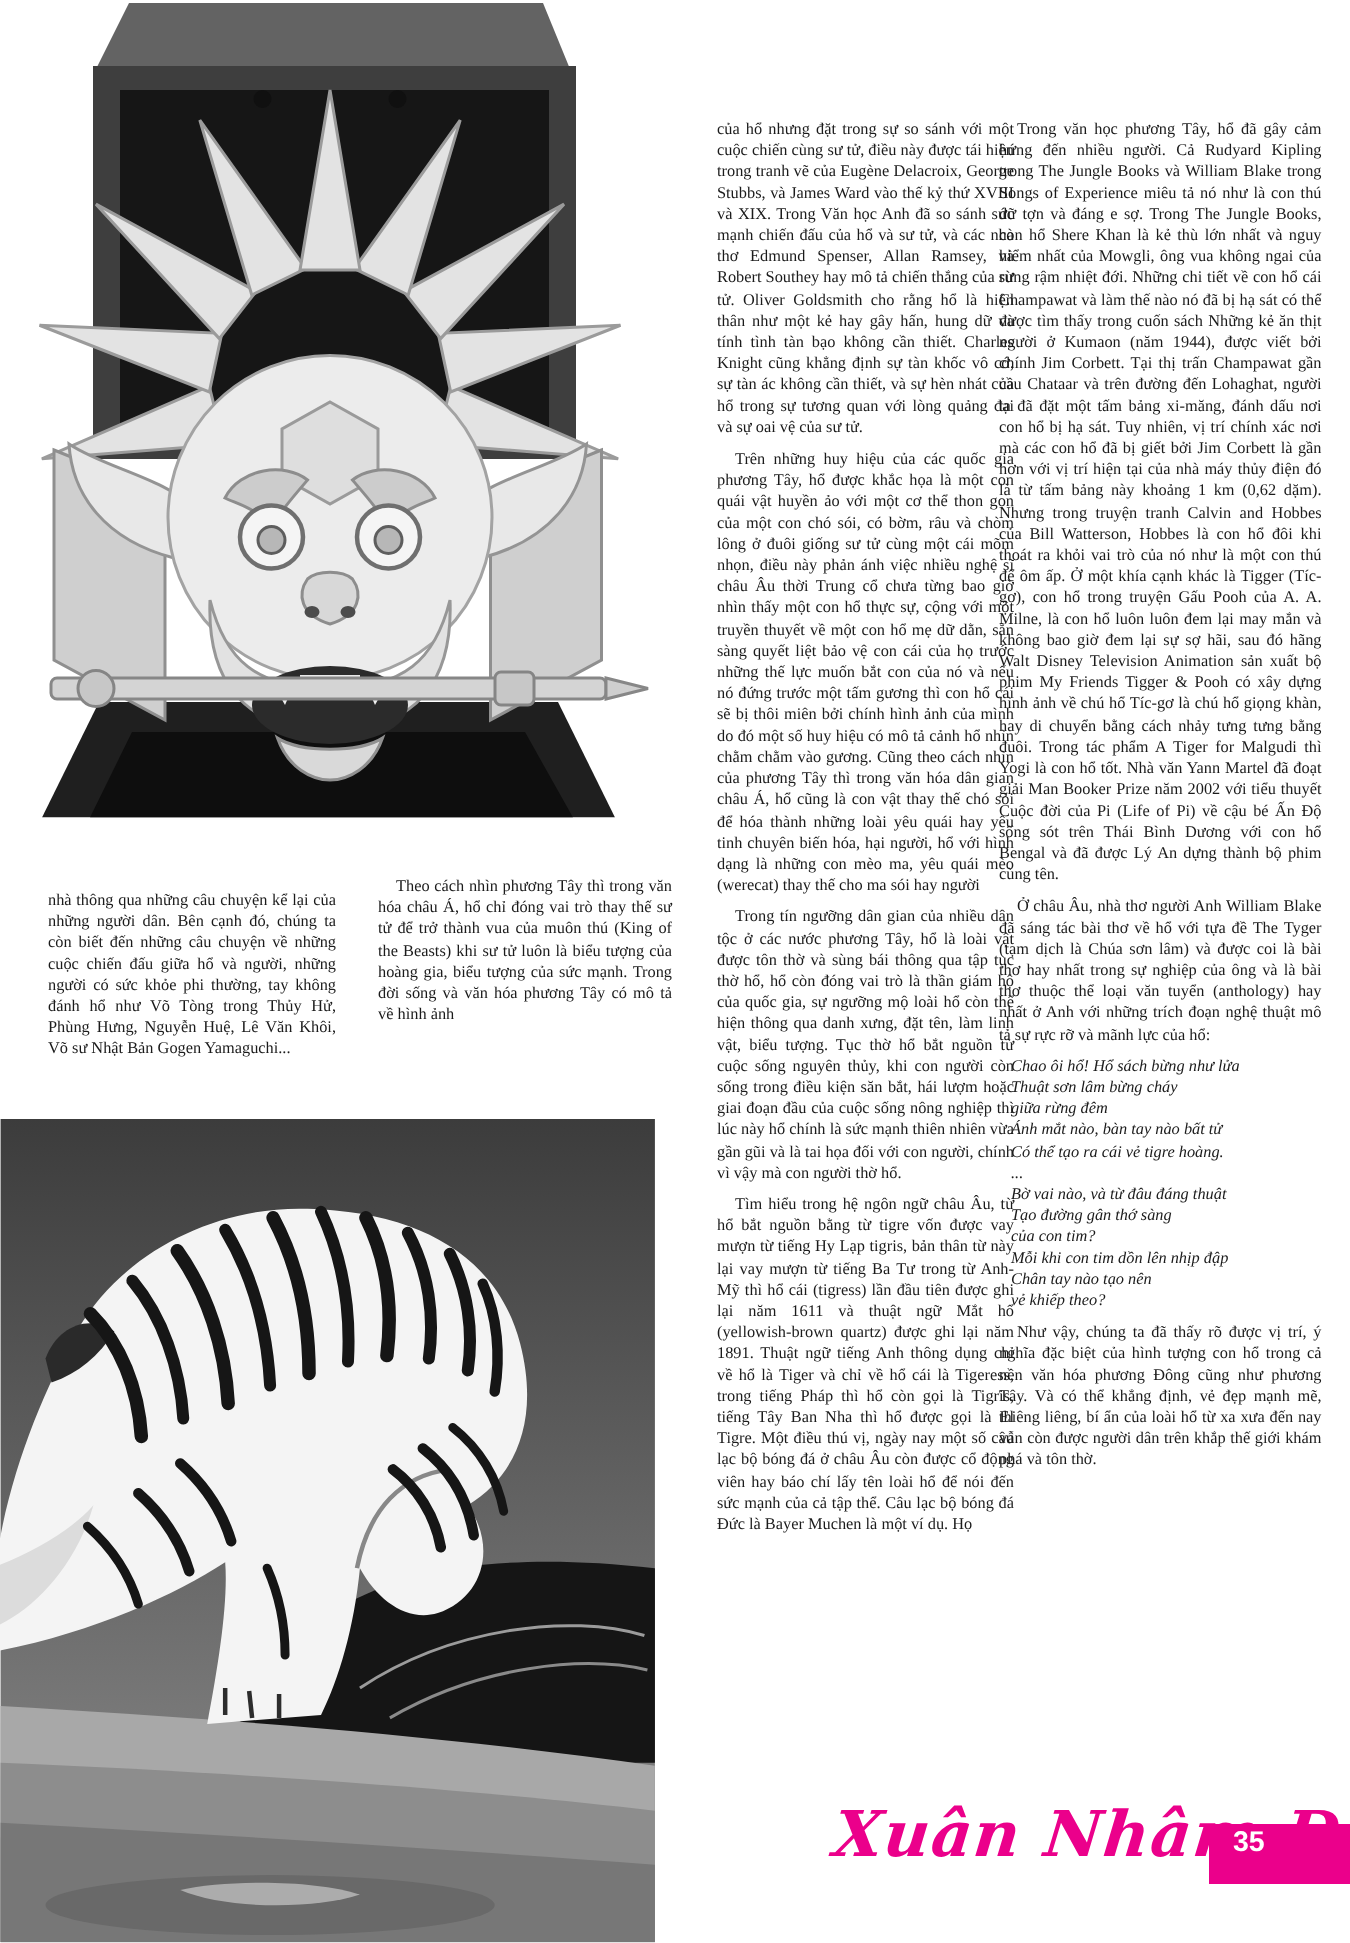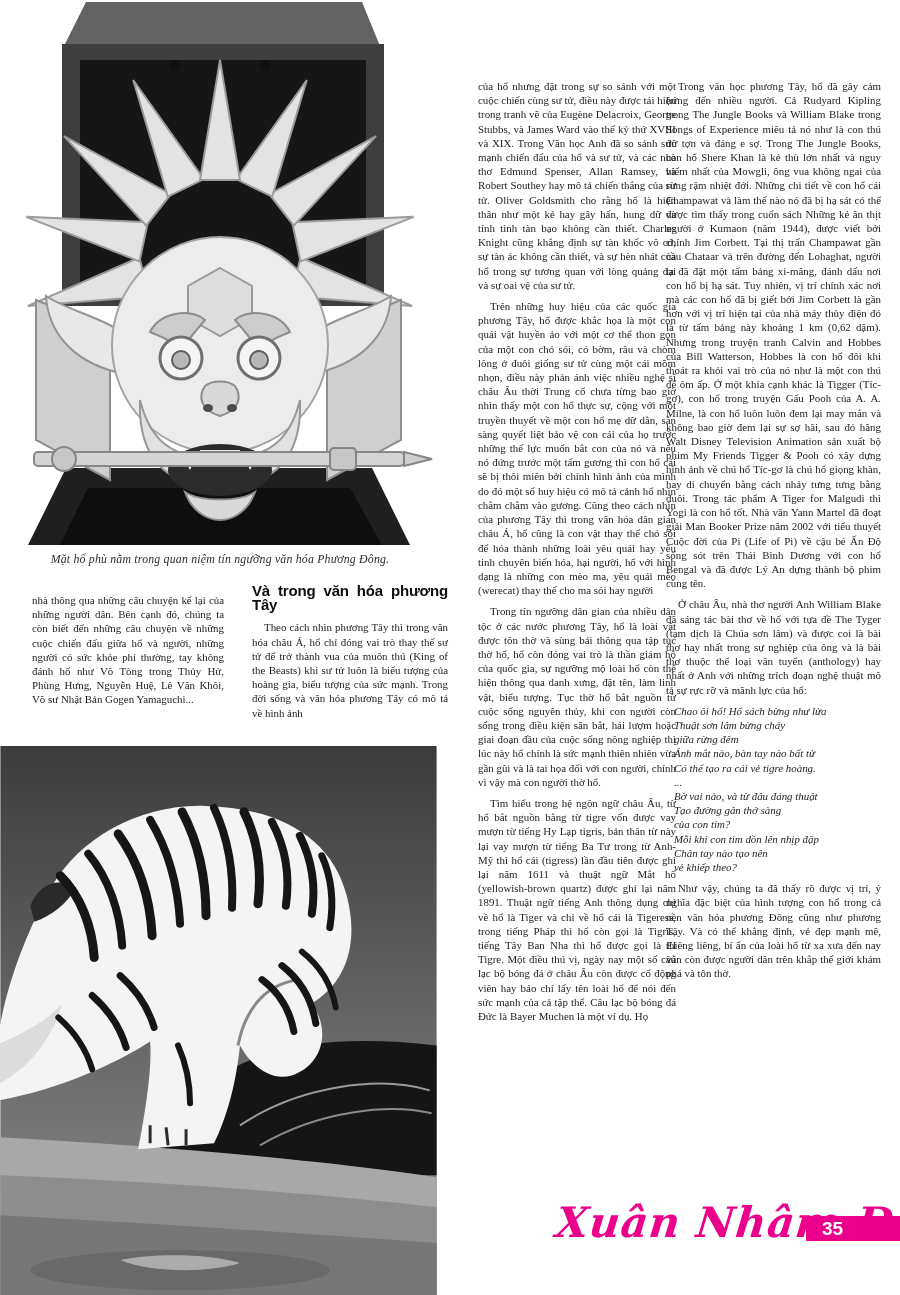--- a/index.html
+++ b/index.html
@@ -20,35 +20,34 @@
            color:#2e2e2e;letter-spacing:.2px;}
   .photo{position:absolute;line-height:0;}
   .mask-photo{left:0;top:0;width:437px;height:545px;}
   .tiger-photo{left:0;top:746px;width:437px;height:549px;}
   .poem{font-style:italic;margin:2px 0 7px 8px;}
   .poem .line{text-indent:0;margin:0;}
   .poem .r{text-align:left;padding-right:34px;}
   .footer-script{position:absolute;left:556px;top:1198px;font-family:"DejaVu Serif",serif;
                  font-style:italic;font-weight:bold;font-size:42px;color:#EB008B;
                  transform:skewX(-6deg);white-space:nowrap;letter-spacing:1px;}
-  .page-badge{position:absolute;left:806px;top:1216px;width:94px;height:25px;background:#EB008B;
+  .page-badge{position:absolute;left:806px;top:1216px;width:94px;height:40px;background:#EB008B;
               color:#ffffff;font-family:"Liberation Sans",sans-serif;font-weight:bold;
               font-size:19px;line-height:25px;padding-left:16px;box-sizing:border-box;}
 </style>
 </head>
 <body>
 
 <div class="page">
 
   <div class="col col-a">
     <p class="cont">nhà thông qua những câu chuyện kể lại của những người dân. Bên cạnh đó, chúng ta còn biết đến những câu chuyện về những cuộc chiến đấu giữa hổ và người, những người có sức khỏe phi thường, tay không đánh hổ như Võ Tòng trong Thủy Hử, Phùng Hưng, Nguyễn Huệ, Lê Văn Khôi, Võ sư Nhật Bản Gogen Yamaguchi...</p>
   </div>
 
   <div class="col col-b">
-    <h2 class="heading">Và trong văn hóa phương Tây</h2>
     <p>Theo cách nhìn phương Tây thì trong văn hóa châu Á, hổ chỉ đóng vai trò thay thế sư tử để trở thành vua của muôn thú (King of the Beasts) khi sư tử luôn là biểu tượng của hoàng gia, biểu tượng của sức mạnh. Trong đời sống và văn hóa phương Tây có mô tả về hình ảnh</p>
   </div>
 
   <div class="col col-c">
     <p class="cont">của hổ nhưng đặt trong sự so sánh với một cuộc chiến cùng sư tử, điều này được tái hiện trong tranh vẽ của Eugène Delacroix, George Stubbs, và James Ward vào thế kỷ thứ XVIII và XIX. Trong Văn học Anh đã so sánh sức mạnh chiến đấu của hổ và sư tử, và các nhà thơ Edmund Spenser, Allan Ramsey, và Robert Southey hay mô tả chiến thắng của sư tử. Oliver Goldsmith cho rằng hổ là hiện thân như một kẻ hay gây hấn, hung dữ và tính tình tàn bạo không cần thiết. Charles Knight cũng khẳng định sự tàn khốc vô cớ, sự tàn ác không cần thiết, và sự hèn nhát của hổ trong sự tương quan với lòng quảng đại và sự oai vệ của sư tử.</p>
     <p>Trên những huy hiệu của các quốc gia phương Tây, hổ được khắc họa là một con quái vật huyền ảo với một cơ thể thon gọn của một con chó sói, có bờm, râu và chòm lông ở đuôi giống sư tử cùng một cái mõm nhọn, điều này phản ánh việc nhiều nghệ sĩ châu Âu thời Trung cổ chưa từng bao giờ nhìn thấy một con hổ thực sự, cộng với một truyền thuyết về một con hổ mẹ dữ dằn, sẵn sàng quyết liệt bảo vệ con cái của họ trước những thế lực muốn bắt con của nó và nếu nó đứng trước một tấm gương thì con hổ cái sẽ bị thôi miên bởi chính hình ảnh của mình do đó một số huy hiệu có mô tả cảnh hổ nhìn chằm chằm vào gương. Cũng theo cách nhìn của phương Tây thì trong văn hóa dân gian châu Á, hổ cũng là con vật thay thế chó sói để hóa thành những loài yêu quái hay yêu tinh chuyên biến hóa, hại người, hổ với hình dạng là những con mèo ma, yêu quái mèo (werecat) thay thế cho ma sói hay người</p>
     <p>Trong tín ngưỡng dân gian của nhiều dân tộc ở các nước phương Tây, hổ là loài vật được tôn thờ và sùng bái thông qua tập tục thờ hổ, hổ còn đóng vai trò là thần giám hộ của quốc gia, sự ngưỡng mộ loài hổ còn thể hiện thông qua danh xưng, đặt tên, làm linh vật, biểu tượng. Tục thờ hổ bắt nguồn từ cuộc sống nguyên thủy, khi con người còn sống trong điều kiện săn bắt, hái lượm hoặc giai đoạn đầu của cuộc sống nông nghiệp thì lúc này hổ chính là sức mạnh thiên nhiên vừa gần gũi và là tai họa đối với con người, chính vì vậy mà con người thờ hổ.</p>
     <p>Tìm hiểu trong hệ ngôn ngữ châu Âu, từ hổ bắt nguồn bằng từ tigre vốn được vay mượn từ tiếng Hy Lạp tigris, bản thân từ này lại vay mượn từ tiếng Ba Tư trong từ Anh-Mỹ thì hổ cái (tigress) lần đầu tiên được ghi lại năm 1611 và thuật ngữ Mắt hổ (yellowish-brown quartz) được ghi lại năm 1891. Thuật ngữ tiếng Anh thông dụng chỉ về hổ là Tiger và chỉ về hổ cái là Tigeress, trong tiếng Pháp thì hổ còn gọi là Tigris, tiếng Tây Ban Nha thì hổ được gọi là El Tigre. Một điều thú vị, ngày nay một số câu lạc bộ bóng đá ở châu Âu còn được cổ động viên hay báo chí lấy tên loài hổ để nói đến sức mạnh của cả tập thể. Câu lạc bộ bóng đá Đức là Bayer Muchen là một ví dụ. Họ</p>
   </div>
 
@@ -130,21 +129,20 @@
       <polygon points="242,452 250,470 260,452" fill="#efefef"></polygon>
       <rect x="200" y="450" width="40" height="10" fill="#e8e8e8"></rect>
       <rect x="34" y="452" width="370" height="14" rx="4" fill="#d4d4d4" stroke="#878787" stroke-width="2"></rect>
       <circle cx="64" cy="459" r="12" fill="#c7c7c7" stroke="#858585" stroke-width="2"></circle>
       <rect x="330" y="448" width="26" height="22" rx="4" fill="#c7c7c7" stroke="#858585" stroke-width="2"></rect>
       <path d="M404,452 L432,459 L404,466 Z" fill="#cfcfcf" stroke="#878787" stroke-width="2"></path>
       <path d="M185,492 C200,502 240,502 255,492 C248,512 232,520 220,520 C208,520 192,512 185,492 Z" fill="#d9d9d9" stroke="#909090" stroke-width="2"></path>
     </svg>
   </div>
 
-  <div class="caption">Mặt hổ phù nằm trong quan niệm tín ngưỡng văn hóa Phương Đông.</div>
 
   <div class="photo tiger-photo">
     <svg viewBox="0 0 437 550" width="437" height="549">
       <defs>
         <linearGradient id="tg-bg" x1="0" y1="0" x2="0" y2="1">
           <stop offset="0" stop-color="#3c3c3c"></stop>
           <stop offset="0.75" stop-color="#7a7a7a"></stop>
         </linearGradient>
       </defs>
       <rect width="437" height="550" fill="url(#tg-bg)"></rect>

